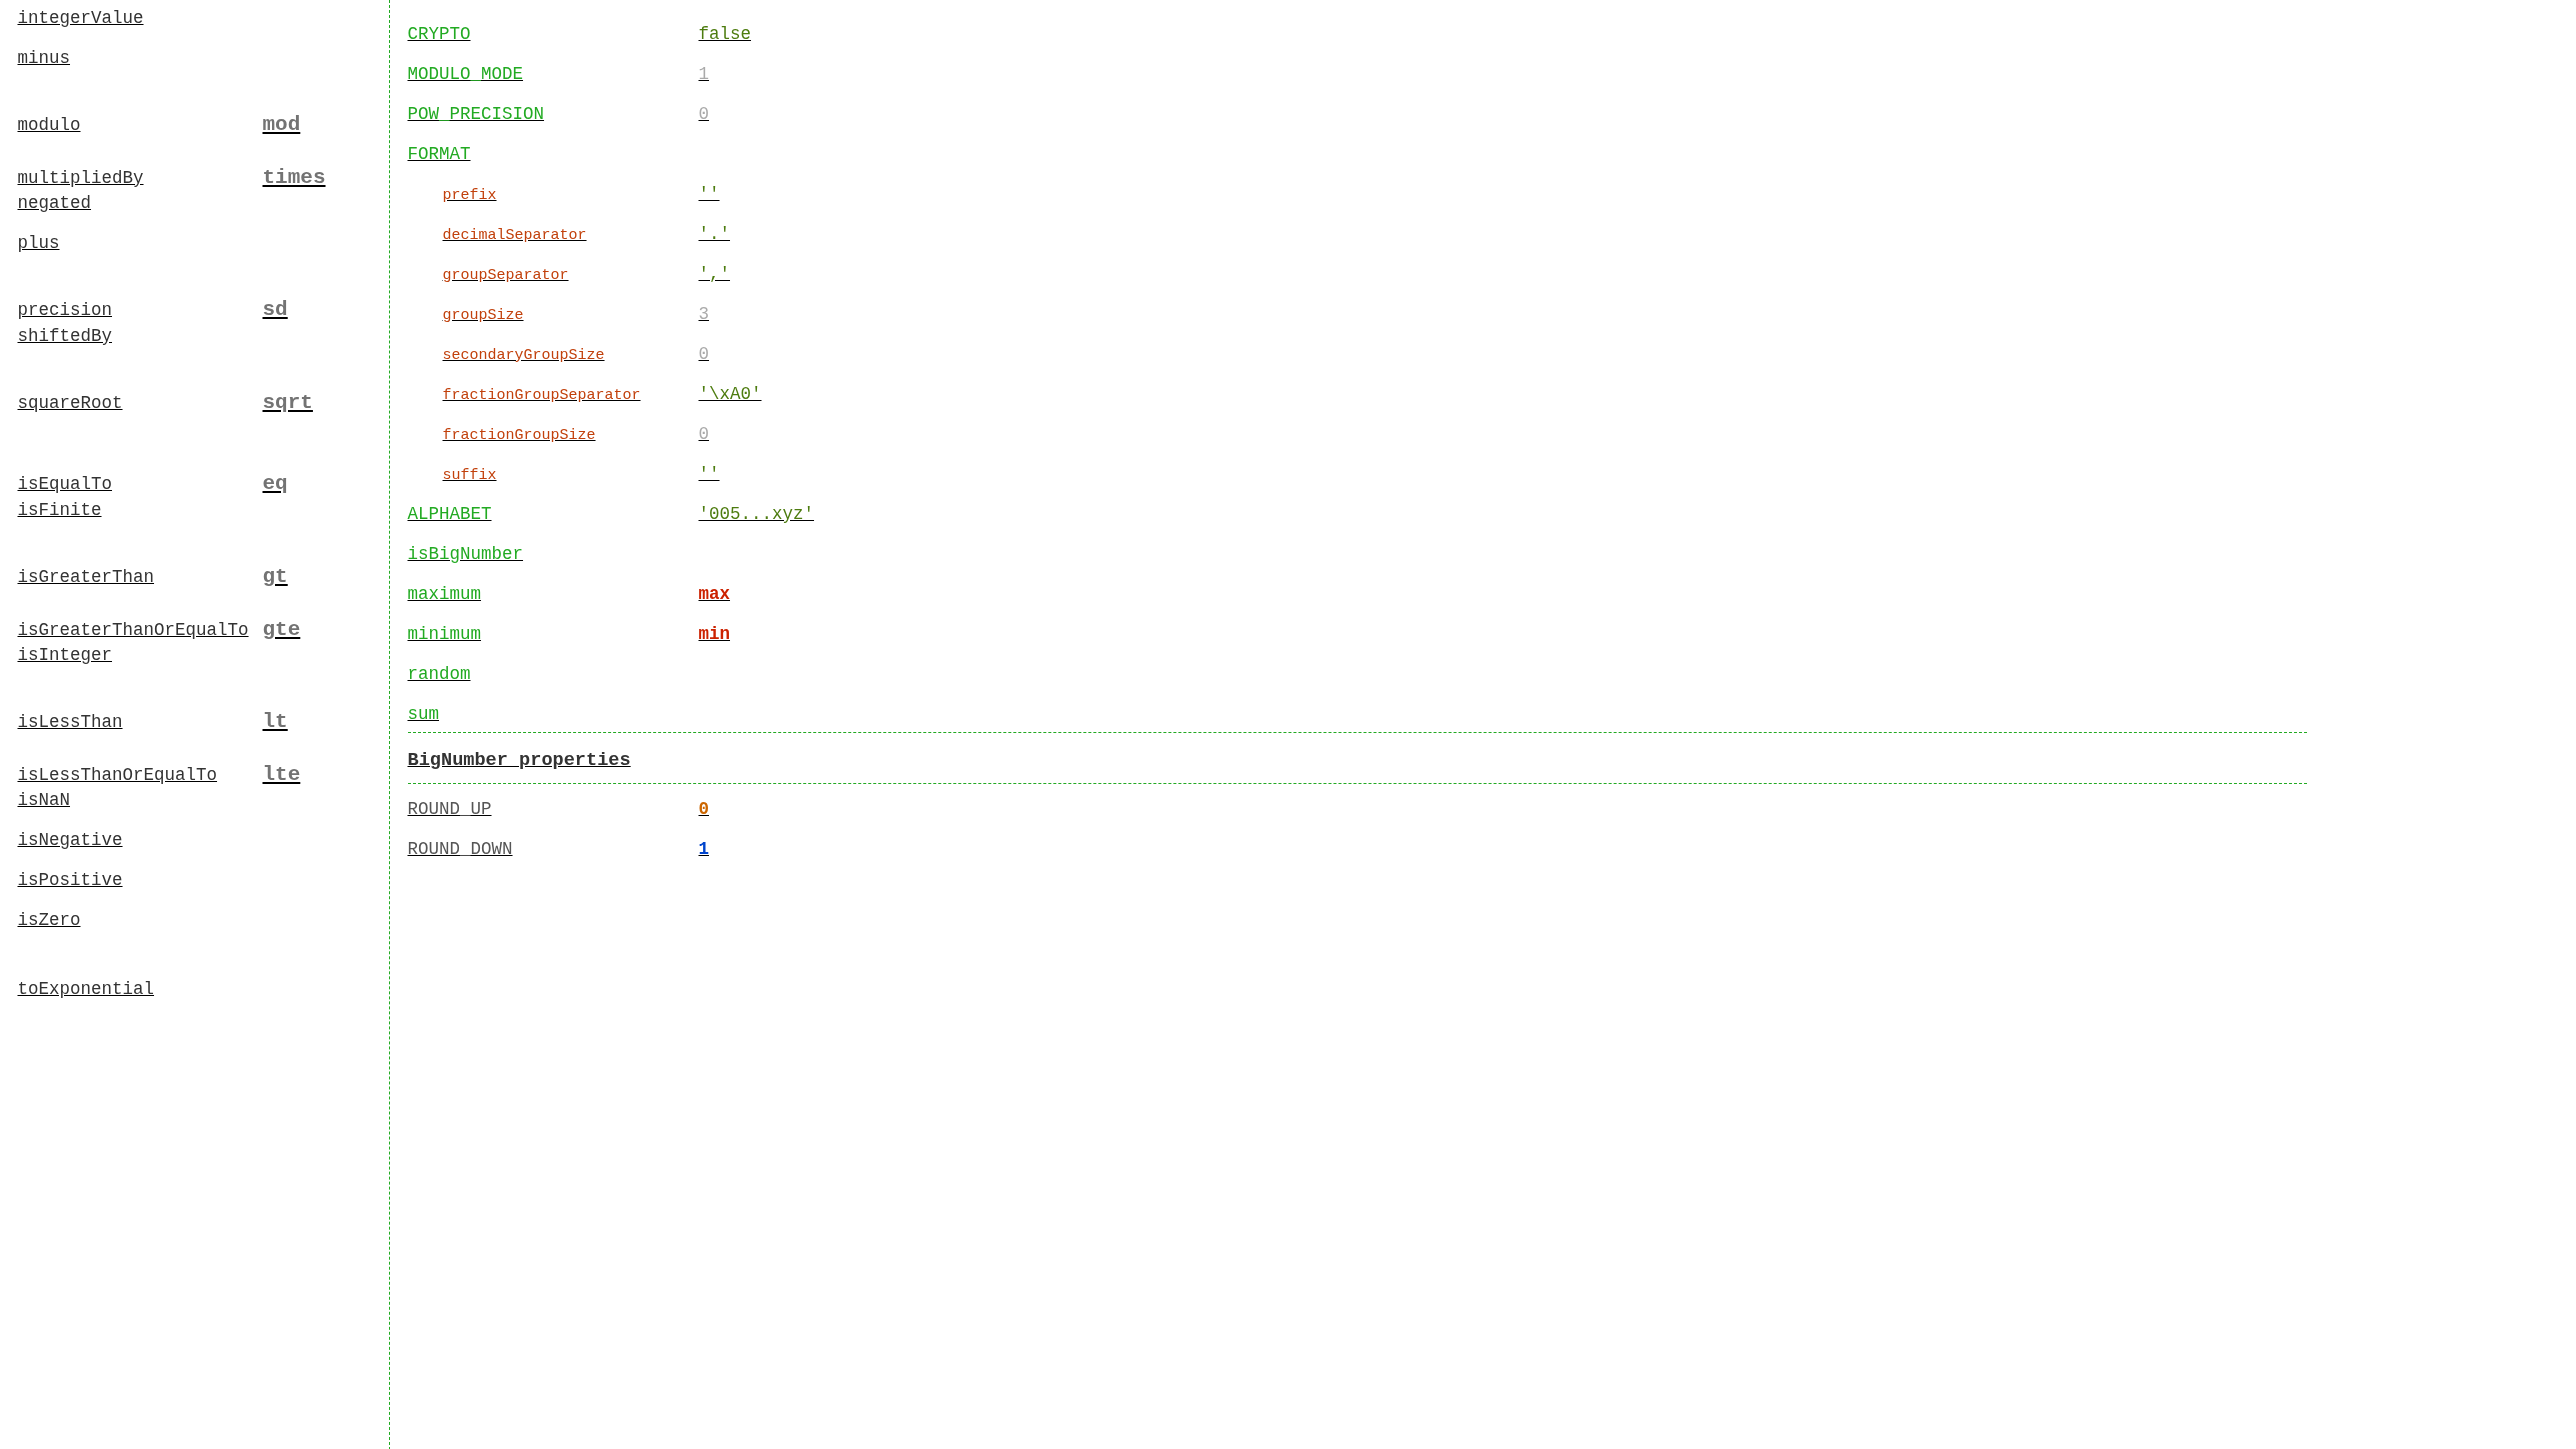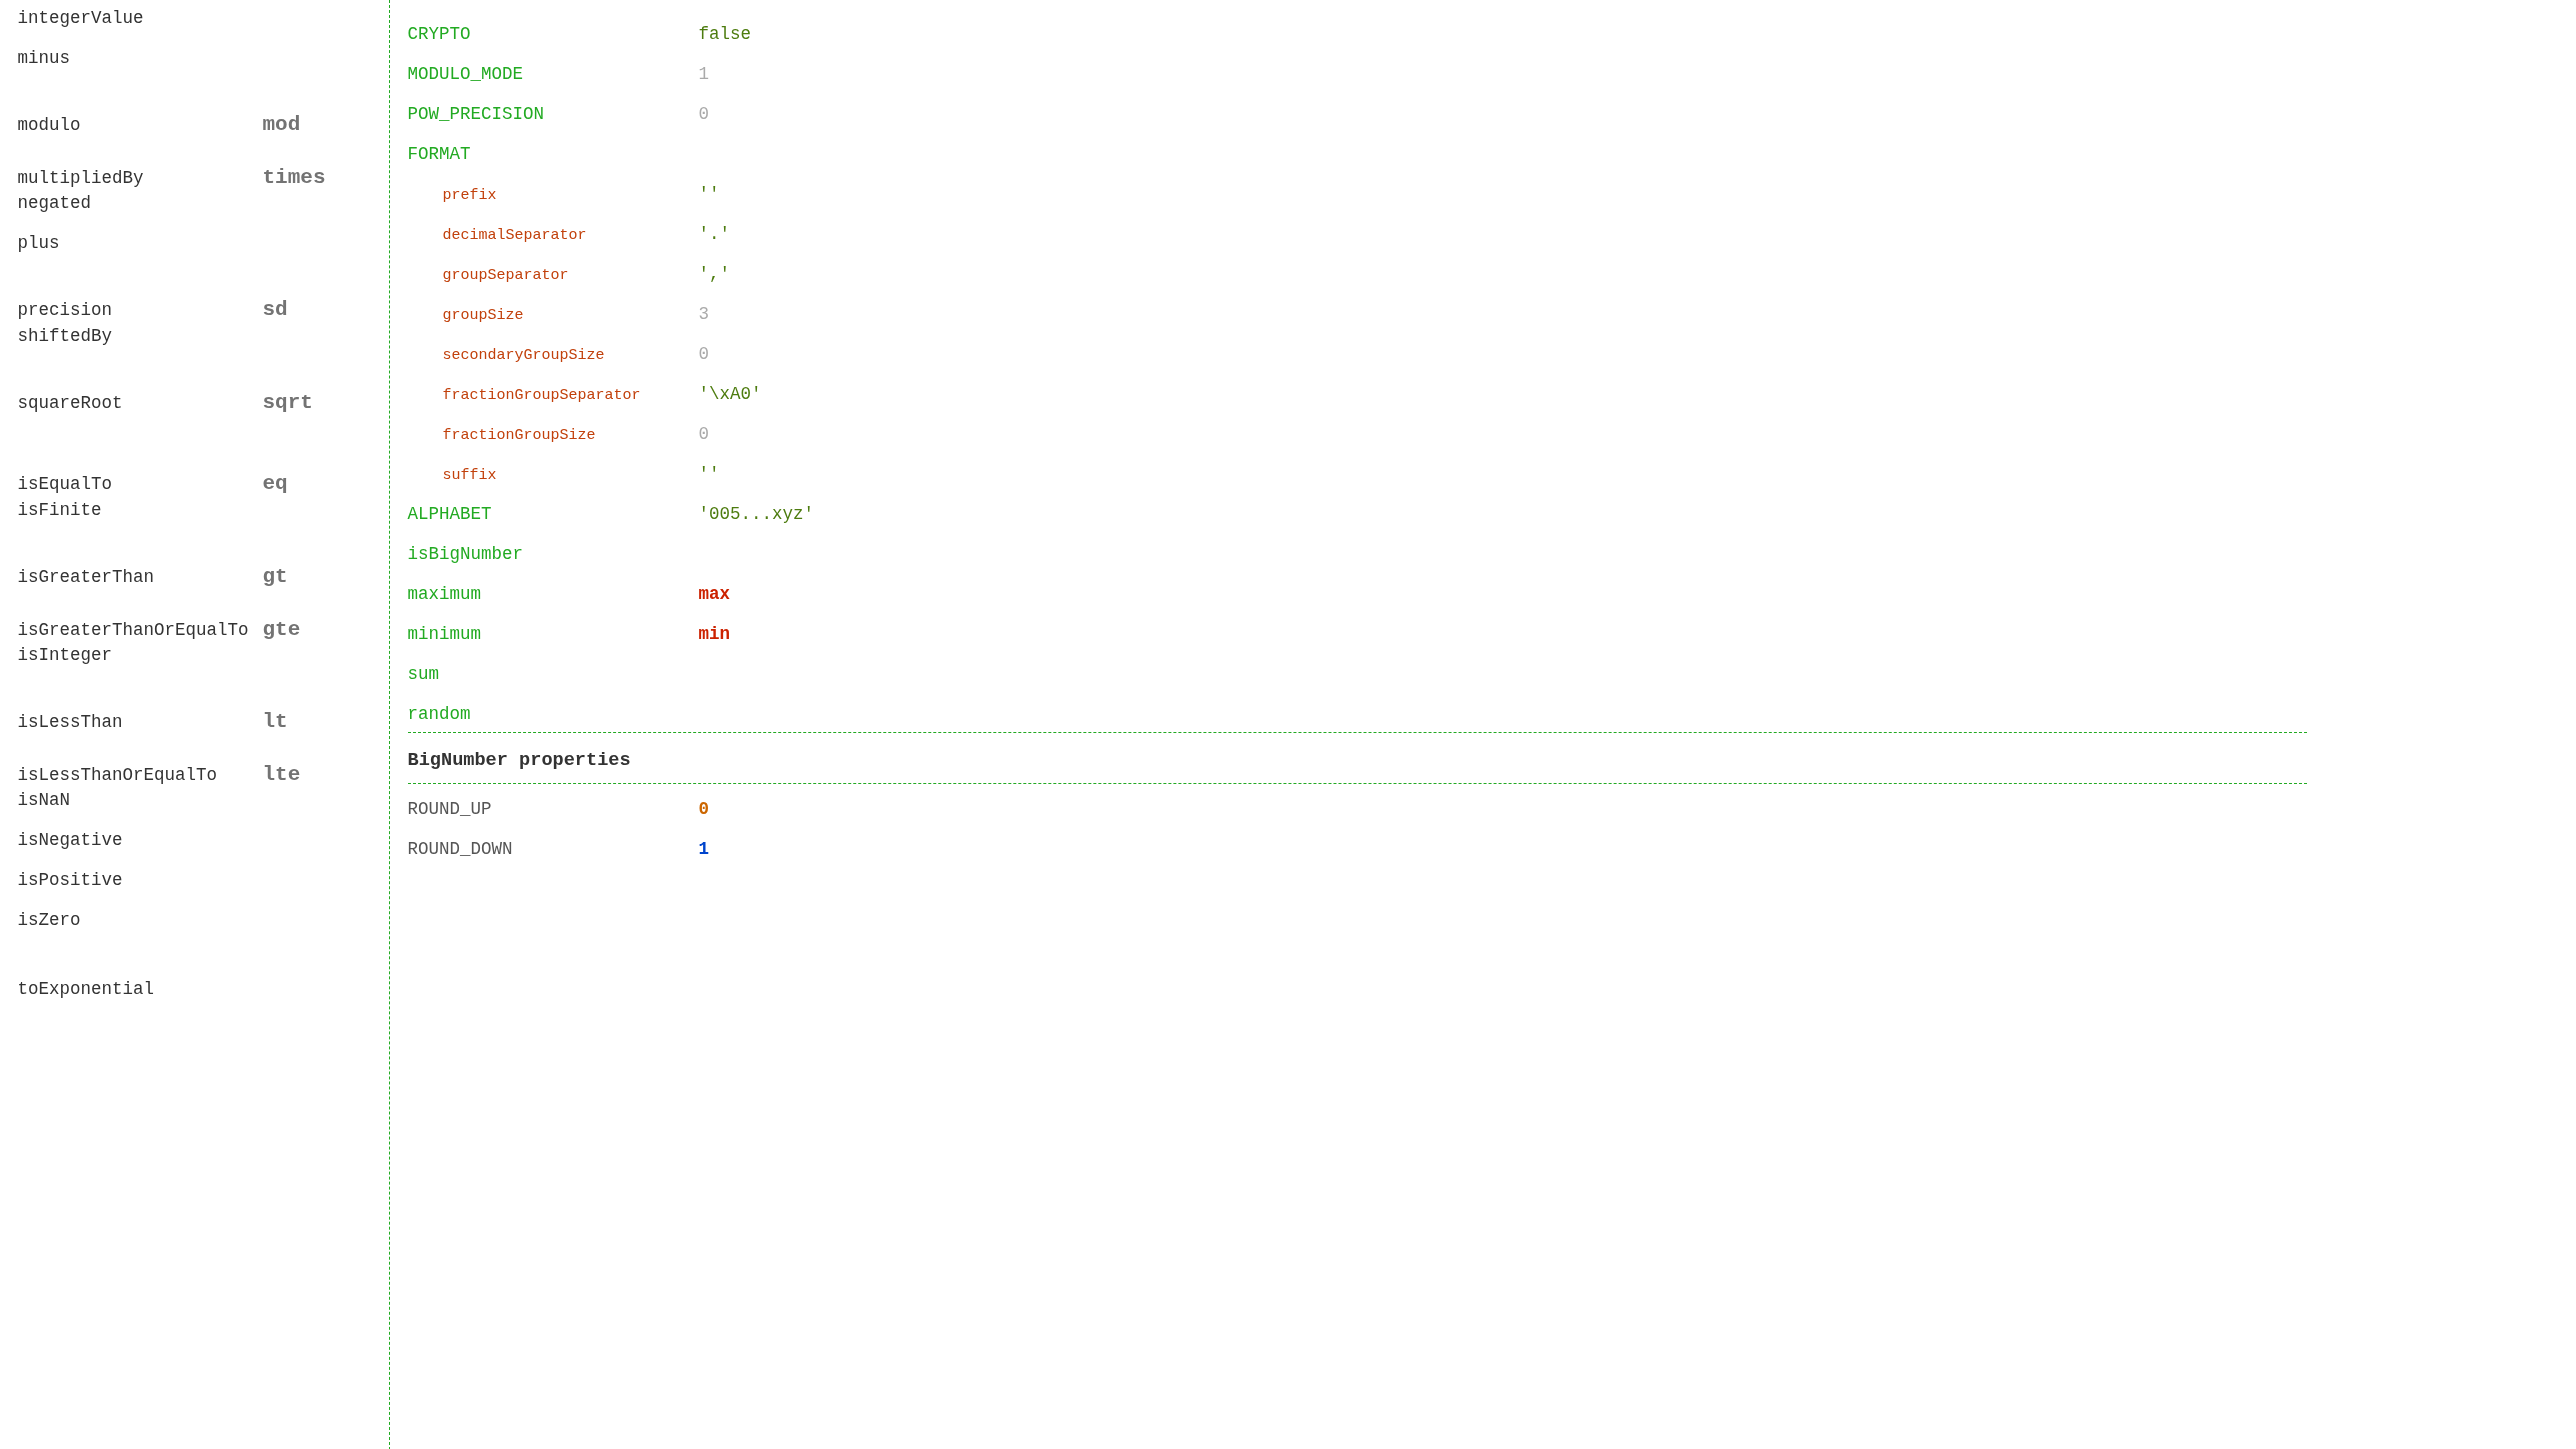--- a/index.html
+++ b/index.html
@@ -13,20 +13,21 @@
       font-family: 'Courier New', Courier, monospace;
       font-size: 16.3px;
       overflow: hidden;
     }
 
     .container {
       display: flex;
       width: 2324px;
       height: 1450px;
       background: #ffffff;
+      text-decoration: underline;
     }
 
     .left-panel {
       width: 390px;
       border-right: 1.7px dashed #22aa22;
       padding: 5.8px 17.5px;
       overflow: hidden;
     }
 
     .right-panel {
@@ -276,24 +277,24 @@
         </div>
         <div class="right-item-row">
           <span class="right-name">maximum</span>
           <span class="right-value-red">max</span>
         </div>
         <div class="right-item-row">
           <span class="right-name">minimum</span>
           <span class="right-value-red">min</span>
         </div>
         <div class="right-item-row">
+          <span class="right-name">random</span>
+        </div>
+        <div class="right-item-row">
           <span class="right-name">sum</span>
-        </div>
-        <div class="right-item-row">
-          <span class="right-name">random</span>
         </div>
         <hr class="divider">
         <div class="section-header">BigNumber properties</div>
         <hr class="divider">
         <div class="round-row">
           <span class="round-name">ROUND_UP</span>
           <span class="round-value-orange">0</span>
         </div>
         <div class="round-row">
           <span class="round-name">ROUND_DOWN</span>

